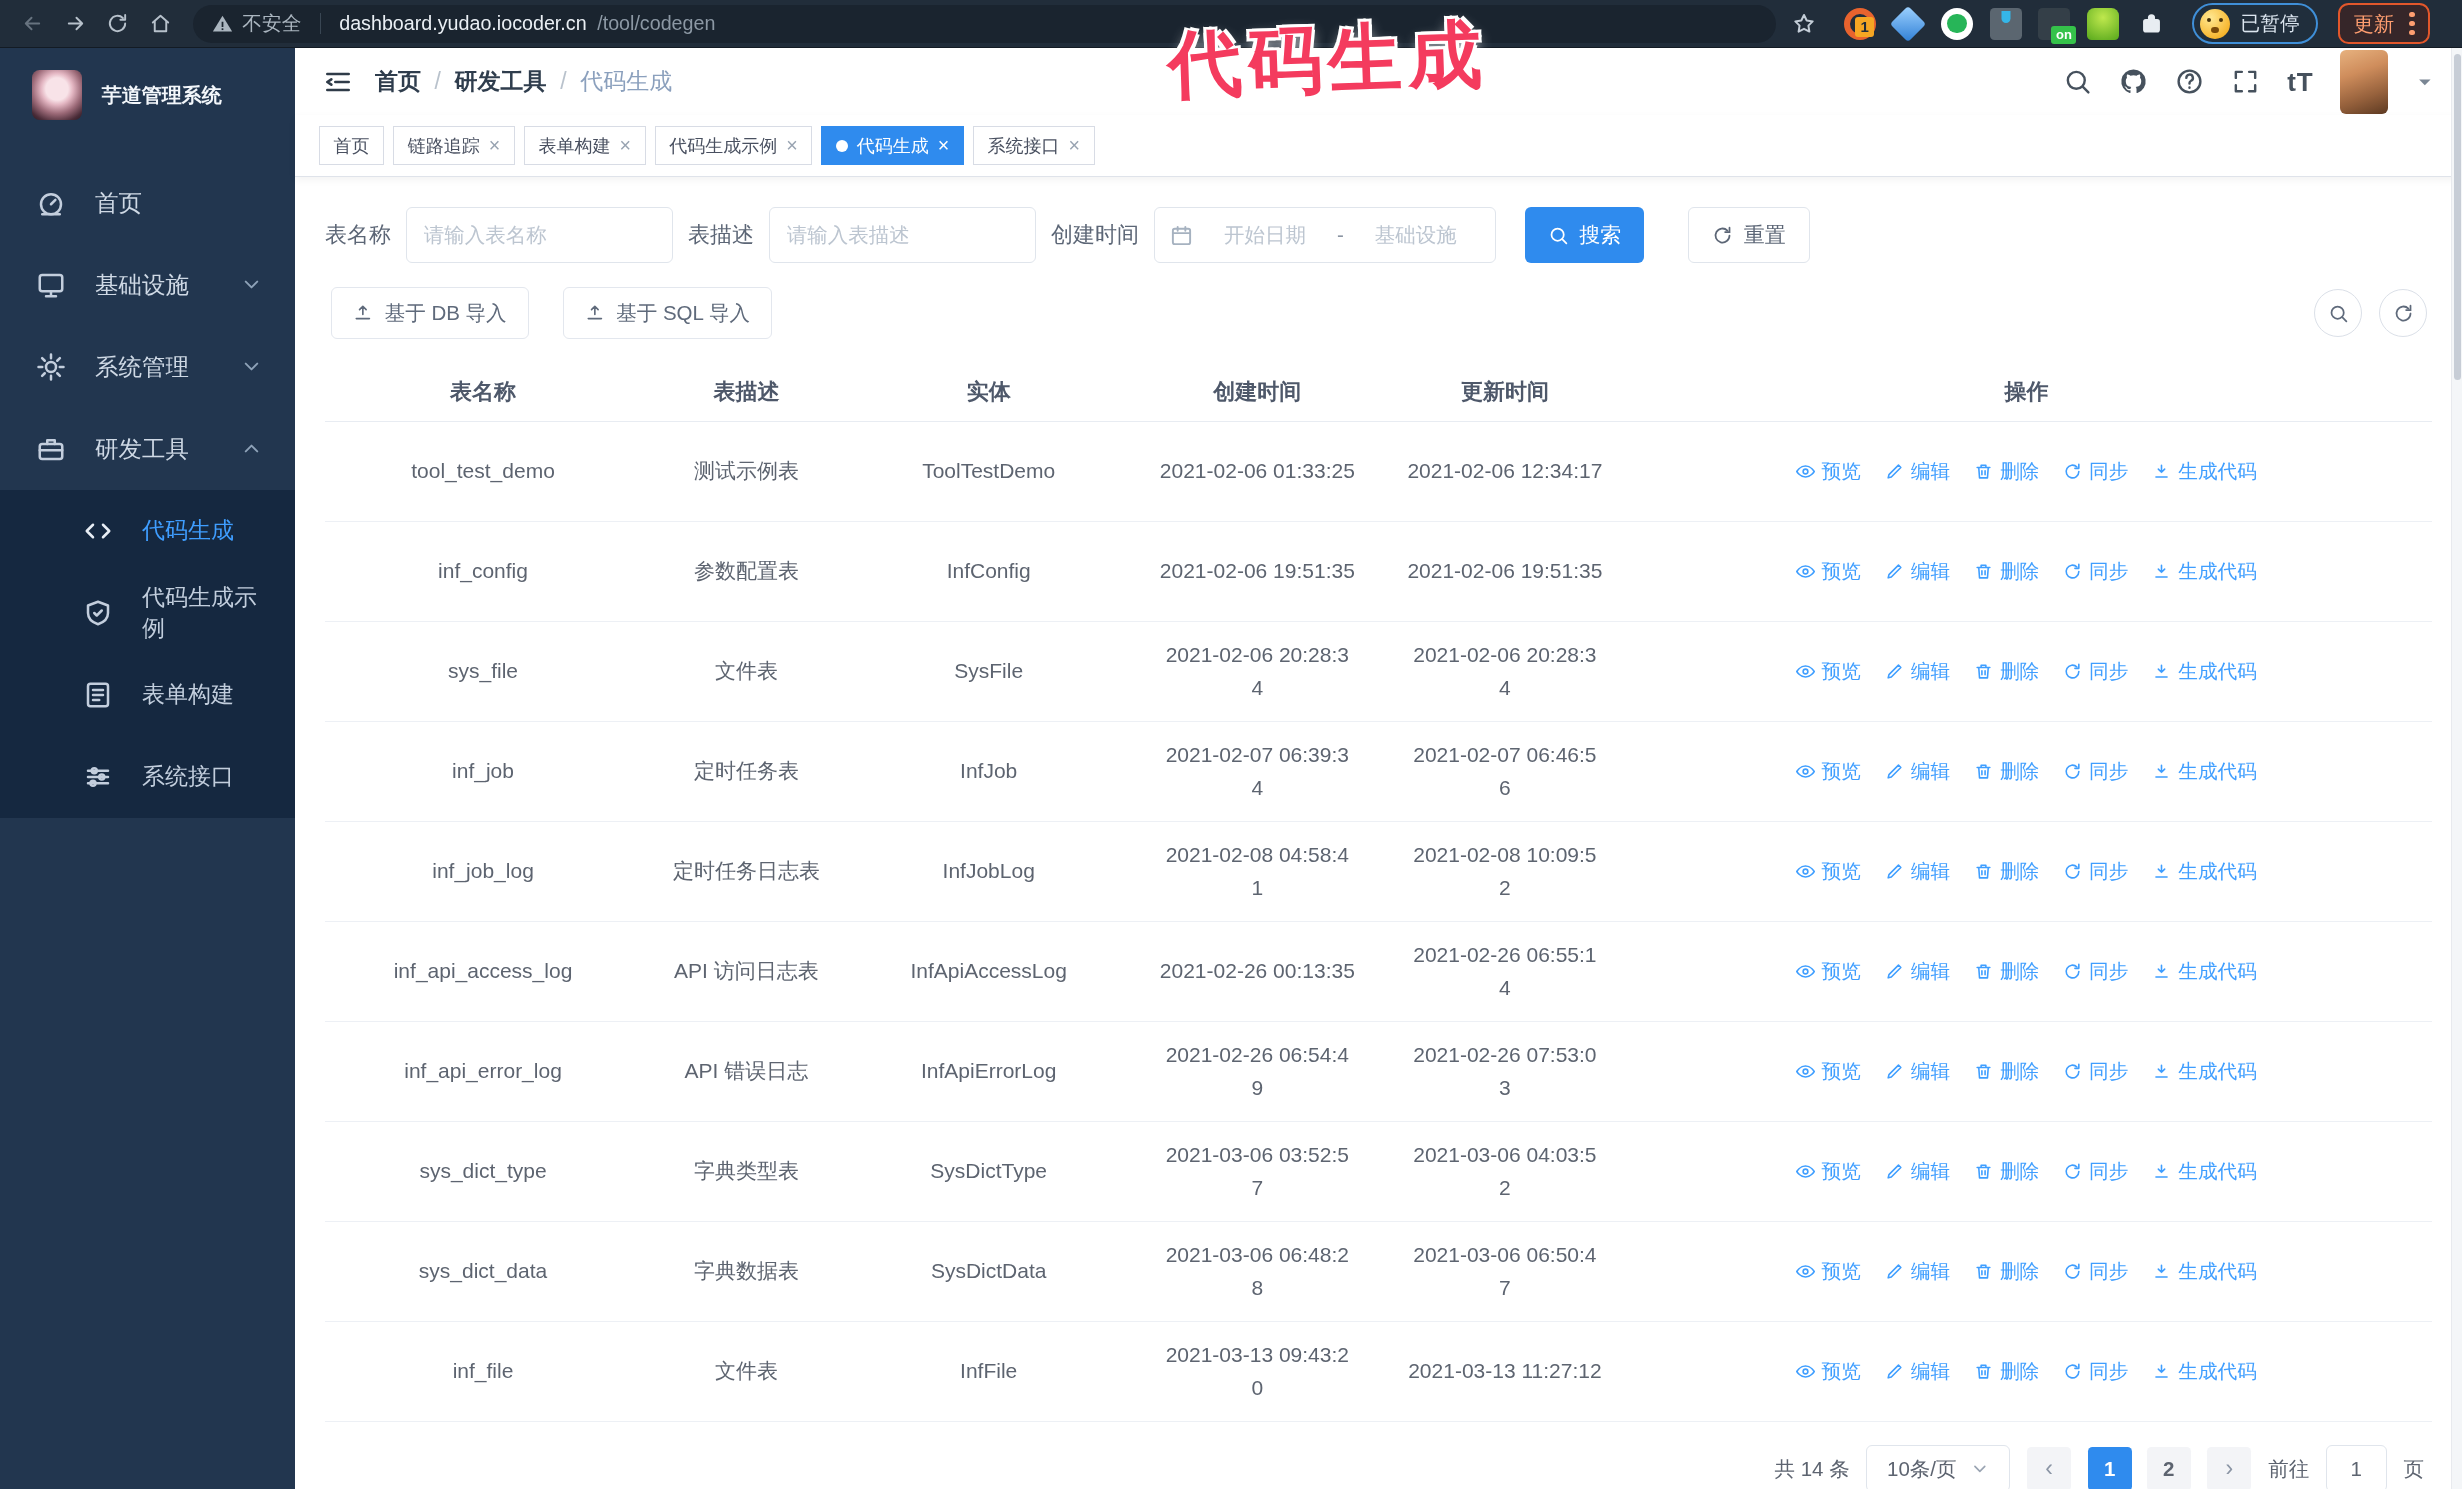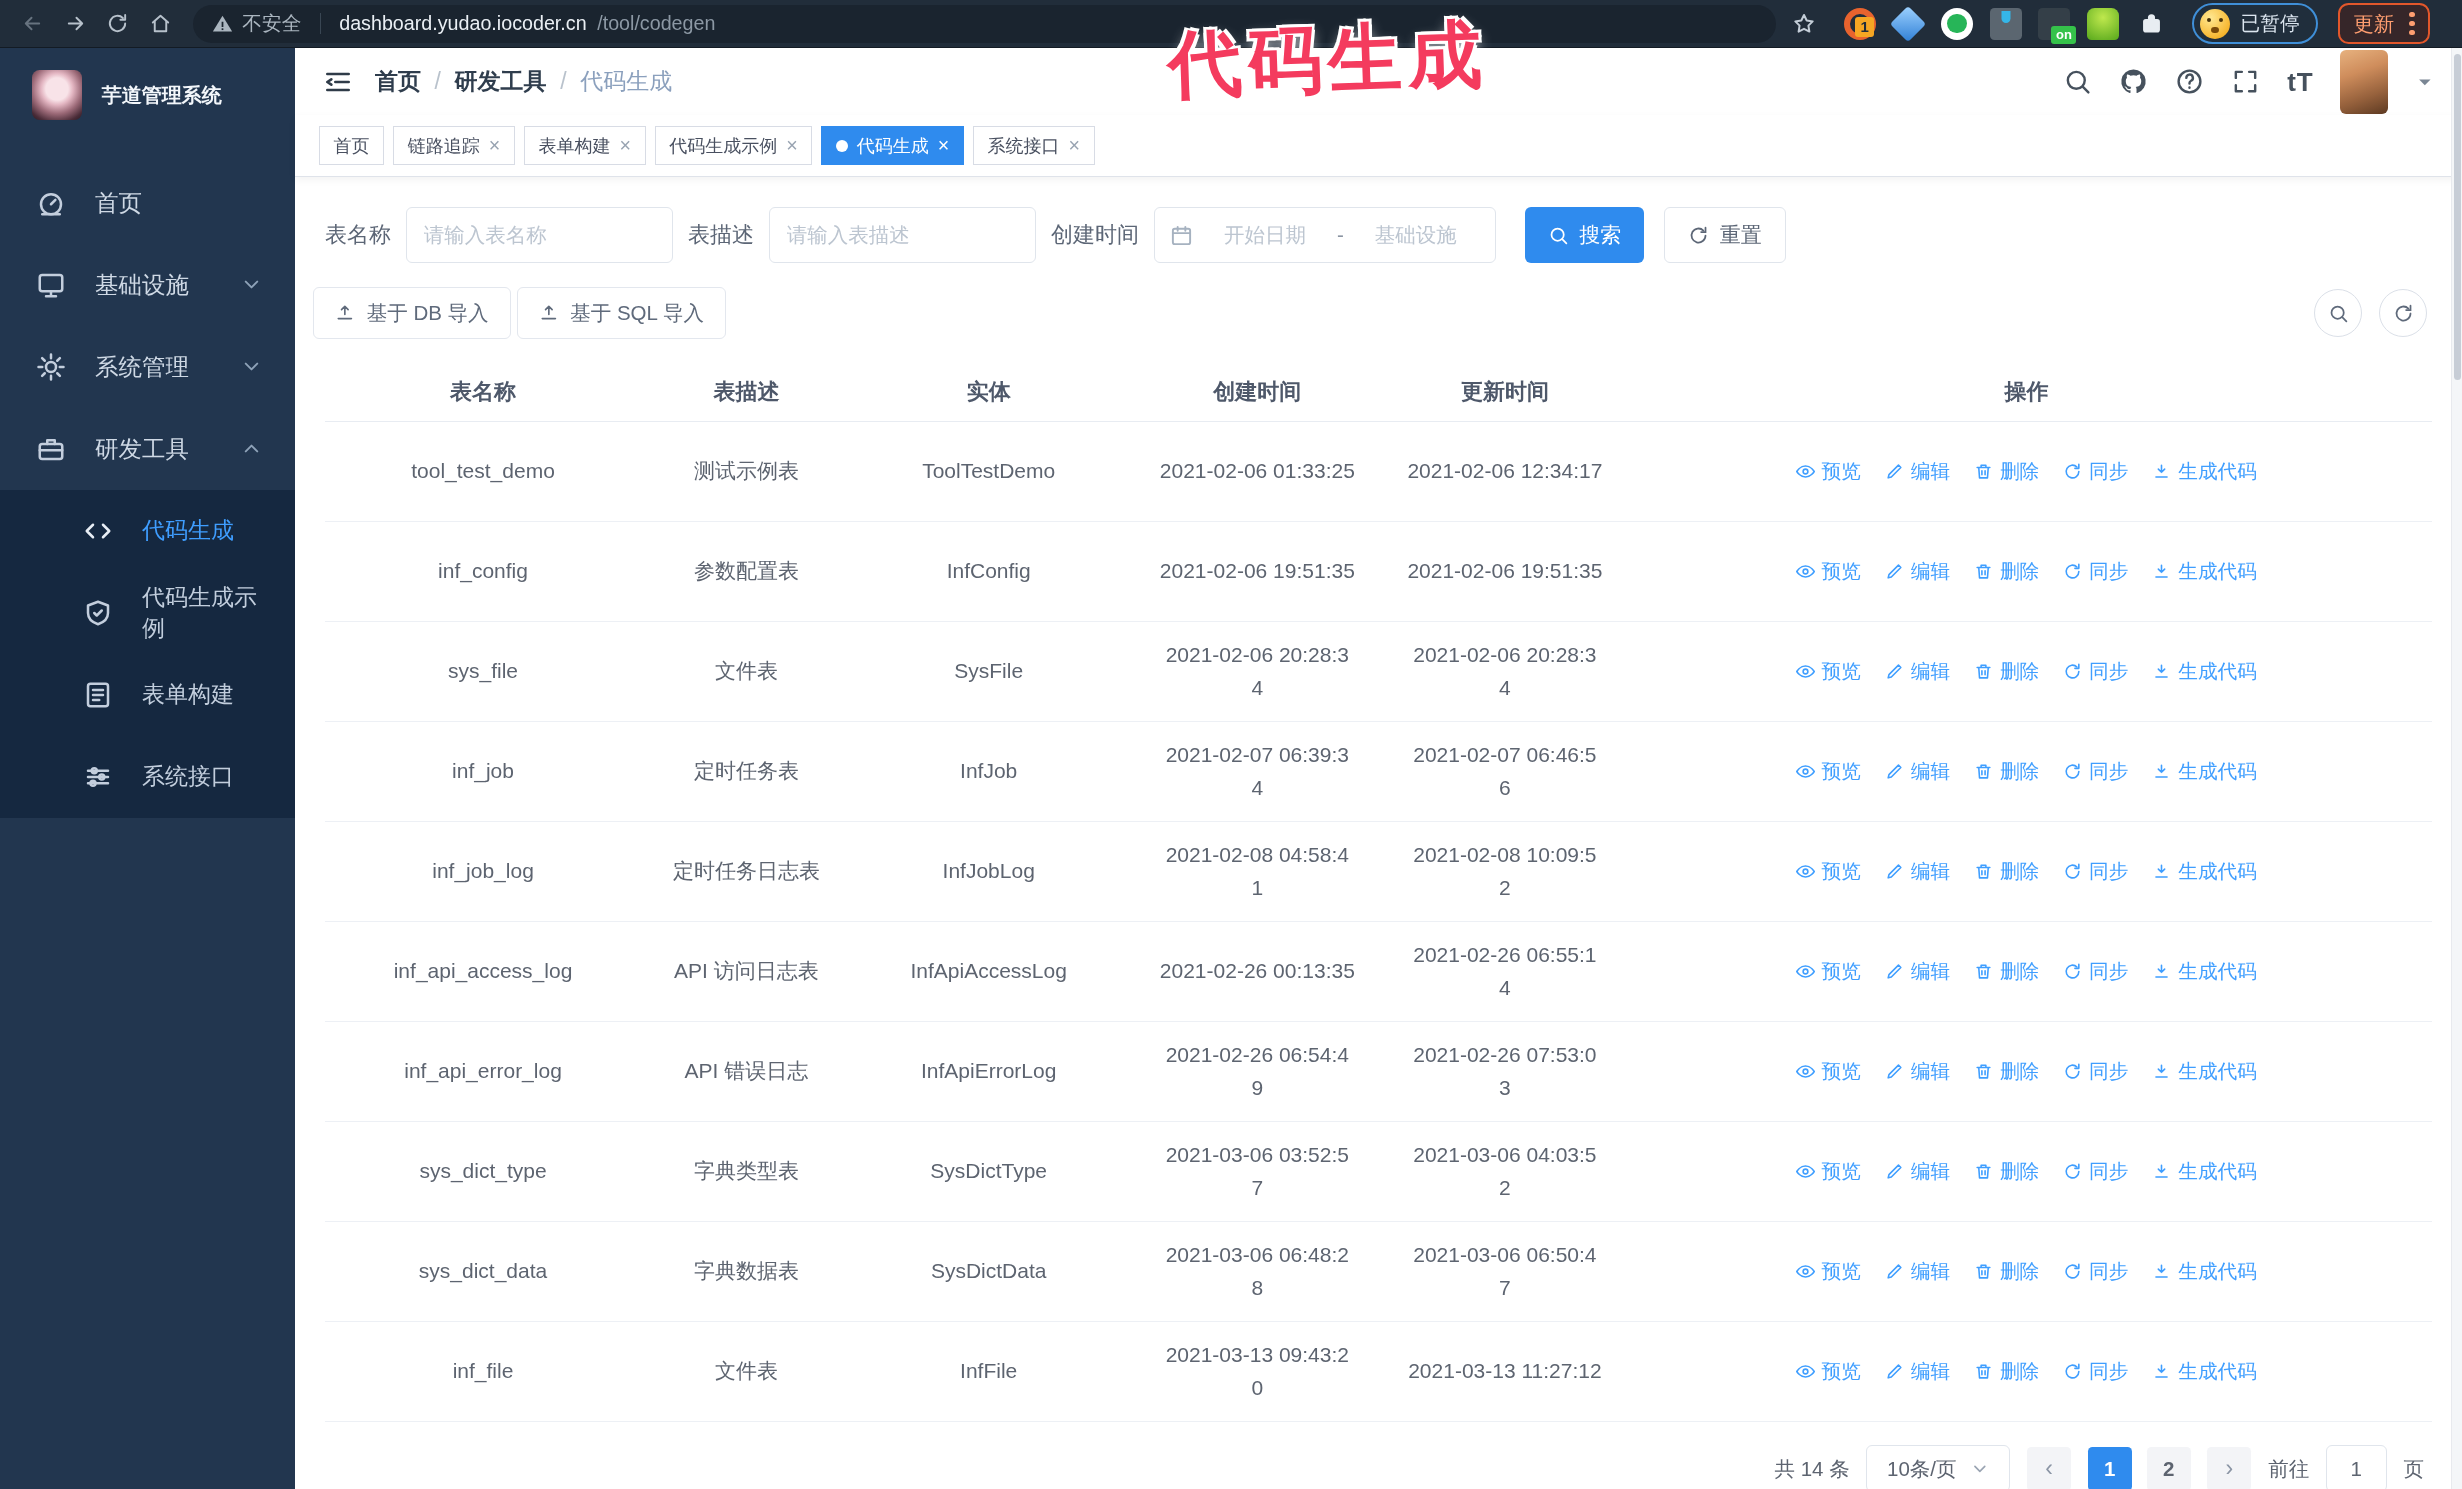--- a/index.html
+++ b/index.html
@@ -115,23 +115,23 @@
   .date-box { width:342px; height:56px; border:1.5px solid #e0e5ec; border-radius:6px; display:flex;
     align-items:center; padding:0 15px; gap:7.6px; color:#bcc5d0; font-size:20.5px; }
   .date-box .cal { width:23px; height:23px; color:#a6b2c0; flex:none; }
   .date-box .cal svg { width:23px; height:23px; }
   .date-start,.date-end { flex:1; text-align:center; }
   .date-sep { color:#8a94a2; }
   .btn { height:56px; border-radius:6px; display:flex; align-items:center; gap:10.6px; font-size:21px;
     padding:0 23px; cursor:pointer; border:none; font-family:inherit; }
   .btn svg { width:21px; height:21px; }
   .btn-search { background:#2f8bee; color:#fff; margin-left:13.6px; }
-  .btn-reset { background:#fff; color:#5c6676; border:1.5px solid #e0e5ec; margin-left:5px; }
-
-  .import-row { display:flex; align-items:center; gap:6px; padding:24px 35px 0 18px; }
+  .btn-reset { background:#fff; color:#5c6676; border:1.5px solid #e0e5ec; margin-left:29px; }
+
+  .import-row { display:flex; align-items:center; gap:34px; padding:24px 35px 0 36px; }
   .btn-plain { height:52px; border-radius:6px; background:#fff; color:#5f6a7b; font-size:20.5px;
     display:flex; align-items:center; gap:12px; padding:0 21px; border:1.5px solid #e3e7ee; cursor:pointer; }
   .btn-plain svg { width:19.7px; height:19.7px; }
   .circle-tools { margin-left:auto; display:flex; gap:16.7px; }
   .circle { width:48px; height:48px; border-radius:50%; border:1.5px solid #dbe0e8; background:#fff;
     display:flex; align-items:center; justify-content:center; color:#5f6a7b; cursor:pointer; }
   .circle svg { width:21px; height:21px; }
 
   
   .table-wrap { margin:24px 30px 0; }

